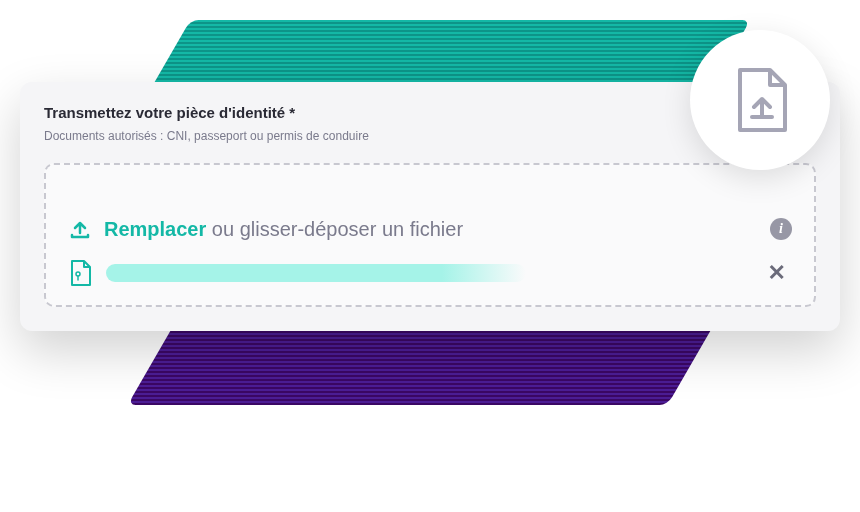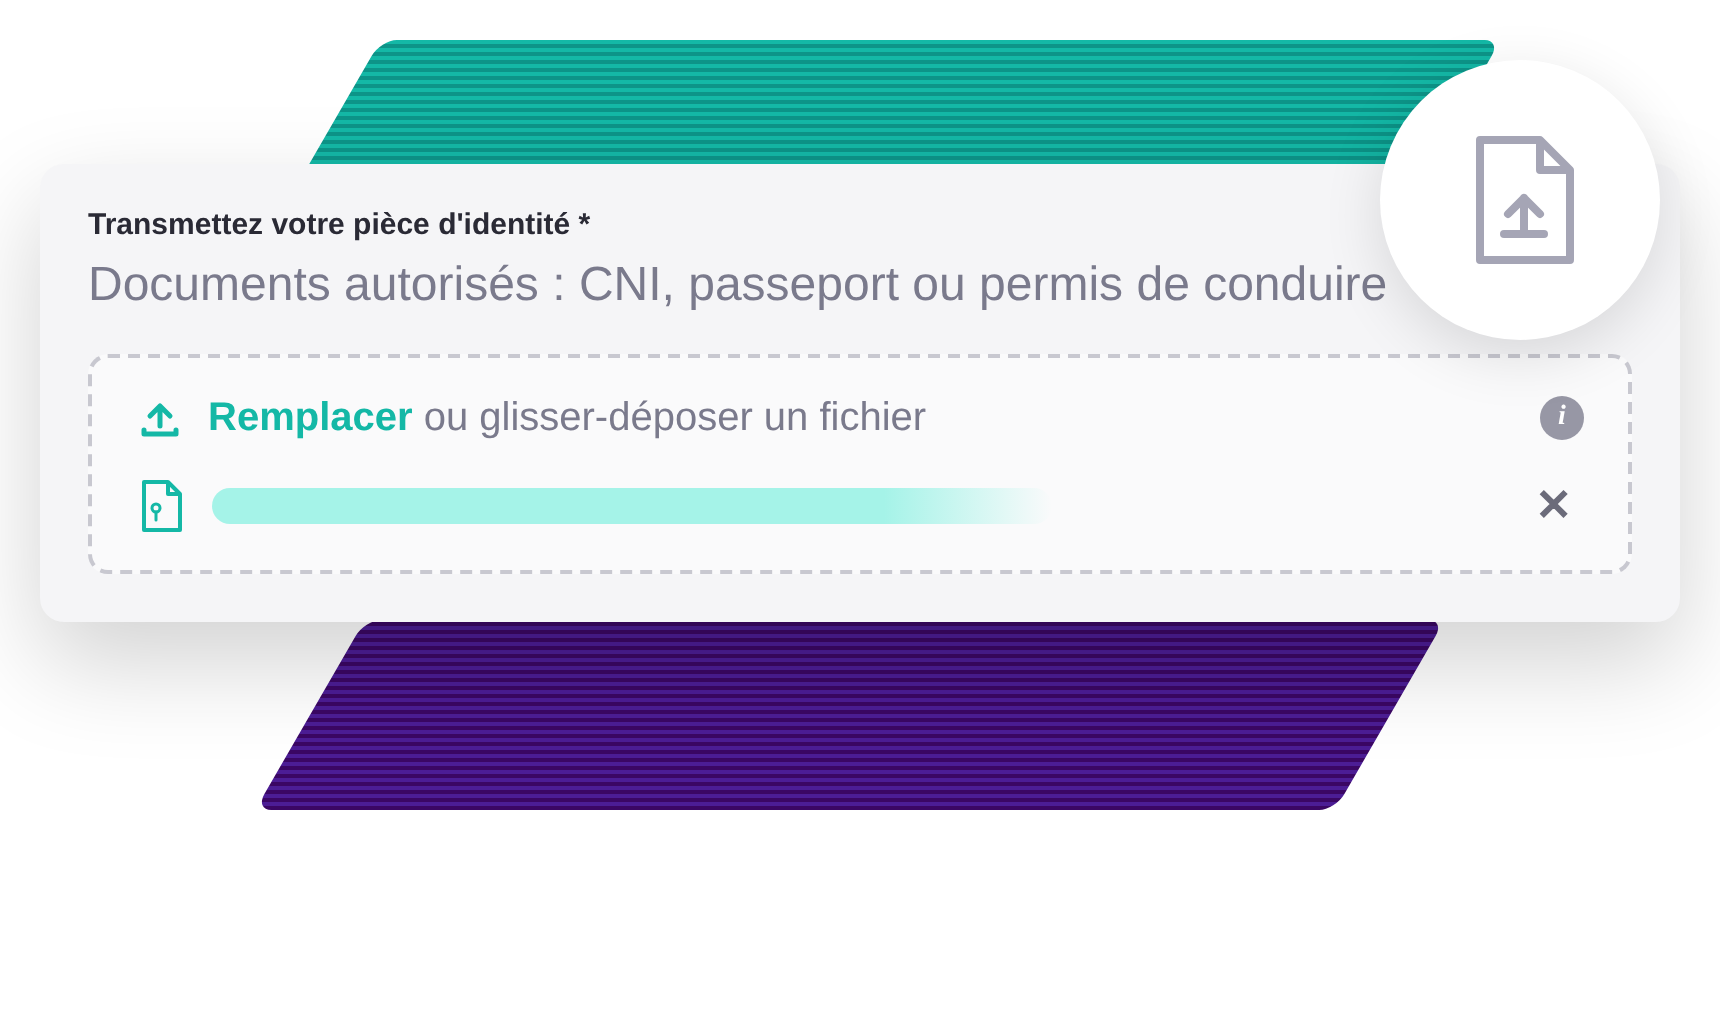--- a/index.html
+++ b/index.html
@@ -69,35 +69,36 @@
       box-shadow: 0 20px 50px rgba(0,0,0,0.18);
       z-index: 5;
     }
     .card-title {
       font-size: 15px;
       font-weight: 700;
       color: #2a2a35;
       margin-bottom: 8px;
     }
     .card-subtitle {
-      font-size: 24px;
+      font-size: 12px;
       color: #7a7a8c;
       margin-bottom: 20px;
     }
     .dropzone {
       border: 2px dashed #c8c8d0;
       border-radius: 10px;
       padding: 18px 22px;
       background: #fafafb;
     }
     .dropzone-row1 {
       display: flex;
       align-items: center;
       justify-content: space-between;
       margin-bottom: 18px;
+      margin-top: 34px;
     }
     .dropzone-left {
       display: flex;
       align-items: center;
       gap: 12px;
     }
     .upload-icon-small {
       color: #14b8a6;
       display: flex;
       align-items: center;

